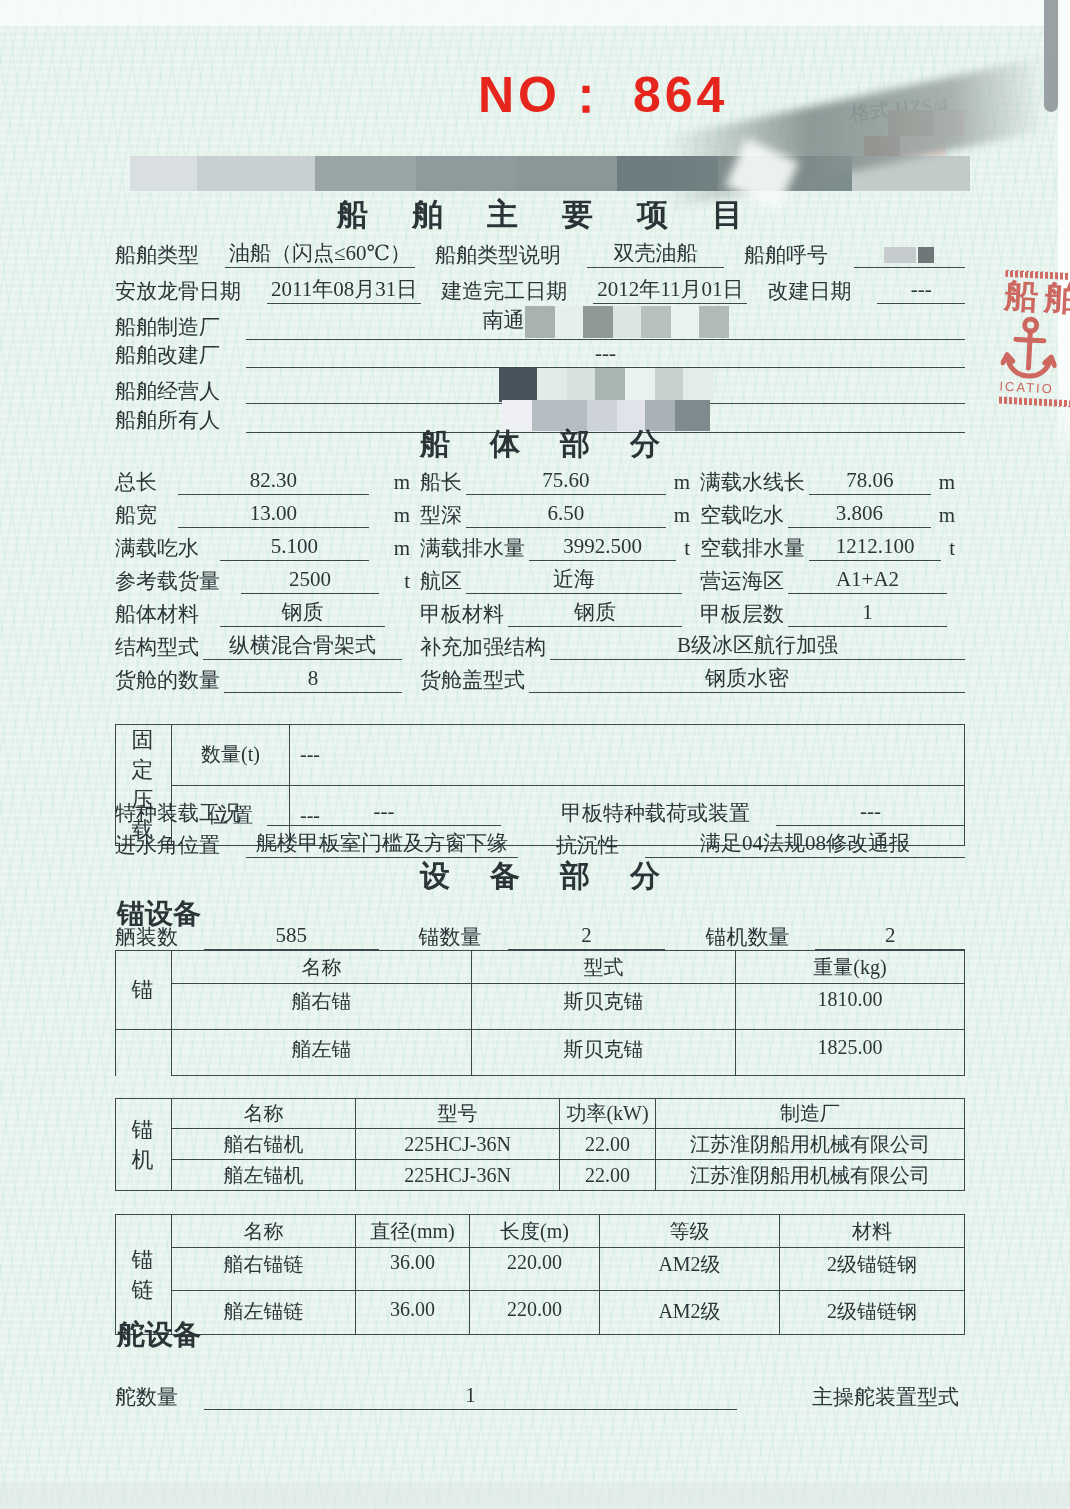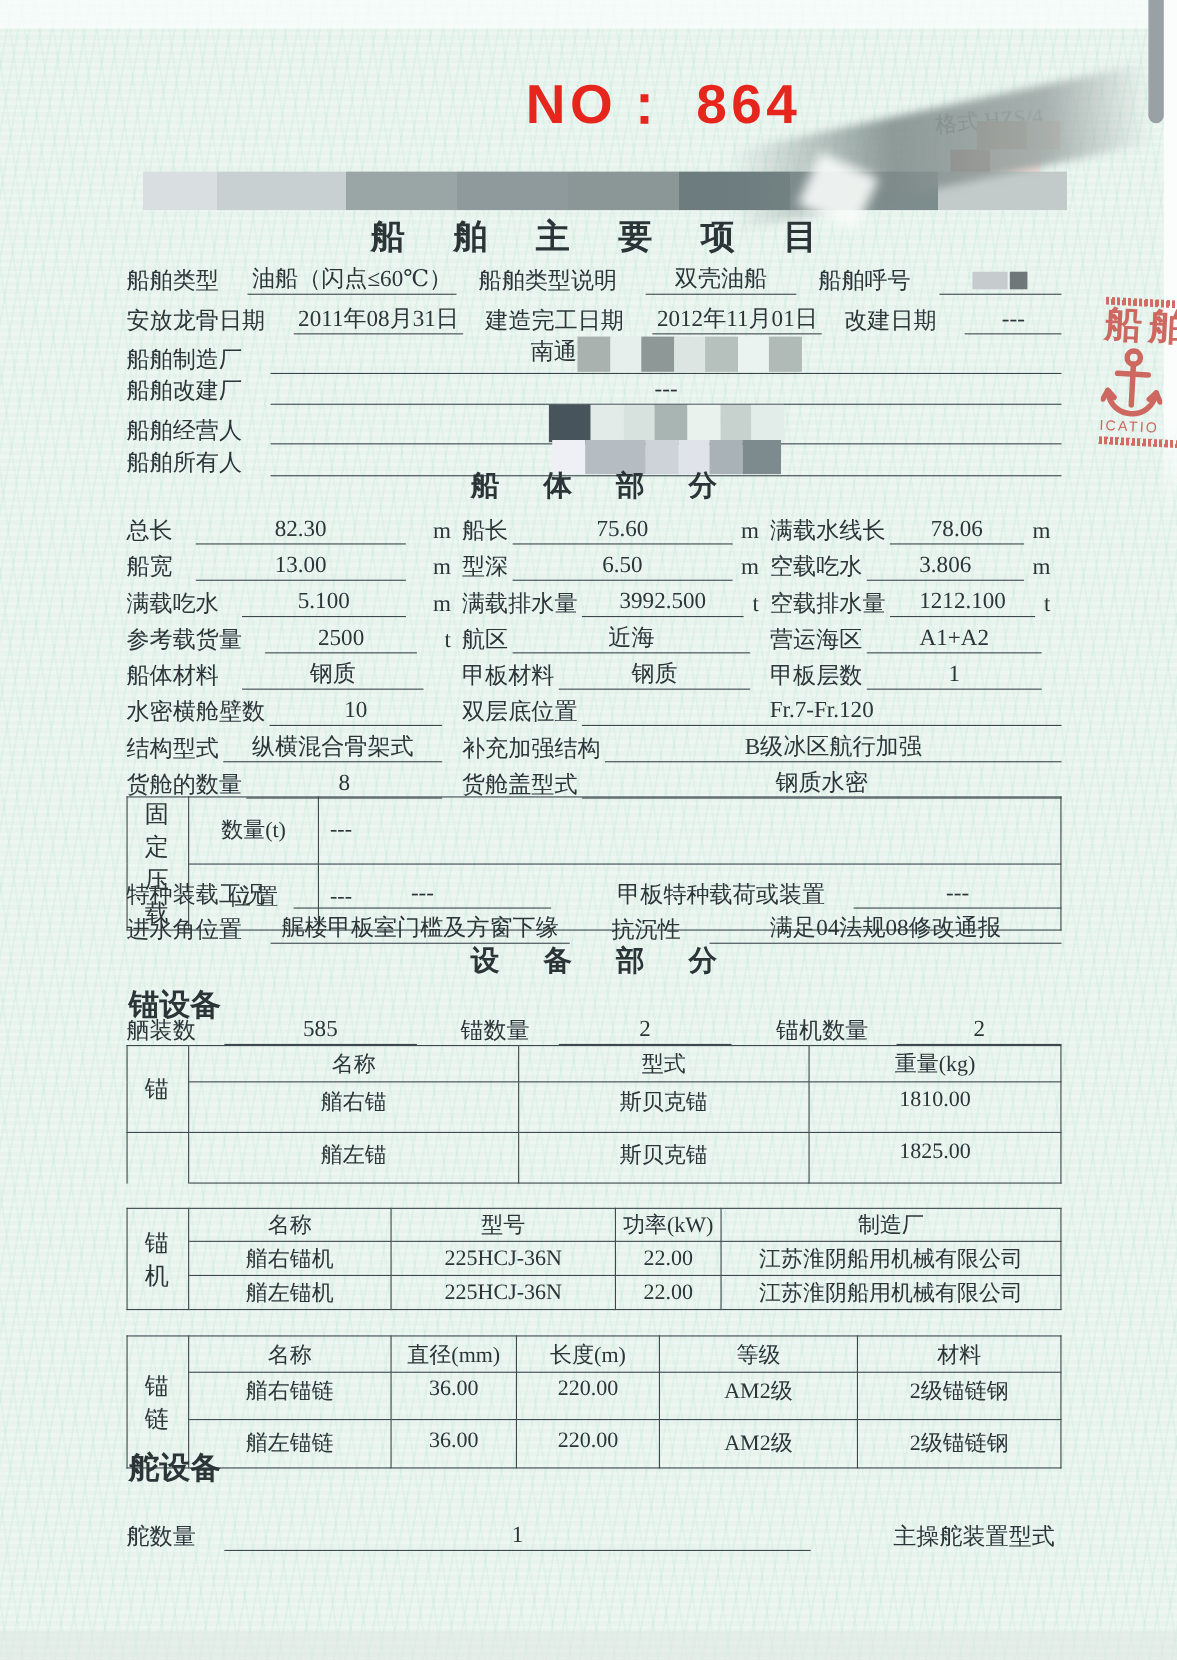--- a/index.html
+++ b/index.html
@@ -22,21 +22,21 @@
   .smudge-gray{position:absolute;left:640px;top:98px;width:430px;height:72px;transform:rotate(-12deg);
     background:linear-gradient(100deg, rgba(130,142,140,0) 6%, rgba(125,138,136,.85) 40%, rgba(160,170,168,.9) 72%, rgba(160,170,168,0) 94%);
     filter:blur(4px);}
   .smudge-white{position:absolute;left:733px;top:148px;width:58px;height:52px;transform:rotate(24deg);
     background:rgba(248,252,250,.9);filter:blur(5px);}
   .redaction-bar{position:absolute;left:130px;top:156px;width:840px;height:35px;
     background:linear-gradient(90deg,#d9dee0 0 8%,#c9d0d1 8% 22%,#9aa5a5 22% 34%,#8e9a9c 34% 46%,#8b9697 46% 58%,#6d7d7f 58% 70%,#7d8c8c 70% 86%,#c3cbca 86% 100%);}
   .pix{position:absolute;}
   .title-main{position:absolute;left:115px;top:194px;width:850px;text-align:center;font-size:31px;
     font-weight:bold;letter-spacing:44px;text-indent:44px;white-space:nowrap;}
-  .section-title{position:absolute;left:115px;width:850px;text-align:center;font-size:26px;
+  .section-title{position:absolute;left:115px;width:850px;text-align:center;font-size:30px;
     font-weight:bold;letter-spacing:40px;text-indent:40px;white-space:nowrap;}
   .group-title{position:absolute;left:117px;font-size:28px;font-weight:bold;}
   .frow{position:absolute;left:115px;width:850px;display:flex;align-items:flex-end;font-size:21px;line-height:26px;gap:20px;}
   .frow .lbl{white-space:nowrap;padding-right:6px;}
   .frow .val{flex:1;text-align:center;border-bottom:1.6px solid #3c484c;padding:0 4px 1px;white-space:nowrap;}
   .hullgrid{position:absolute;left:115px;top:462px;width:850px;}
   .hrow{display:flex;height:33px;align-items:flex-end;font-size:21px;line-height:25px;}
   .hcell{display:flex;align-items:flex-end;}
   .hc1{width:305px;gap:17px;} .hc2{width:280px;} .hc3{width:265px;}
   .w40{width:305px;} .wrest{flex:1;}
@@ -196,31 +196,20 @@
           <span class="unit"></span>
         </div>
       <div class="hcell hc3">
           <span class="lbl">甲板层数</span>
           <span class="val">1</span>
           <span class="unit"></span>
         </div>
     </div>
     <div class="hrow">
       <div class="hcell w40">
-          <span class="lbl">水密横舱壁数</span>
-          <span class="val">10</span>
-          <span class="unit"></span>
-        </div>
-      <div class="hcell wrest">
-          <span class="lbl">双层底位置</span>
-          <span class="val">Fr.7-Fr.120</span>
-        </div>
-    </div>
-    <div class="hrow">
-      <div class="hcell w40">
           <span class="lbl">结构型式</span>
           <span class="val">纵横混合骨架式</span>
           <span class="unit"></span>
         </div>
       <div class="hcell wrest">
           <span class="lbl">补充加强结构</span>
           <span class="val">B级冰区航行加强</span>
         </div>
     </div>
     <div class="hrow">

